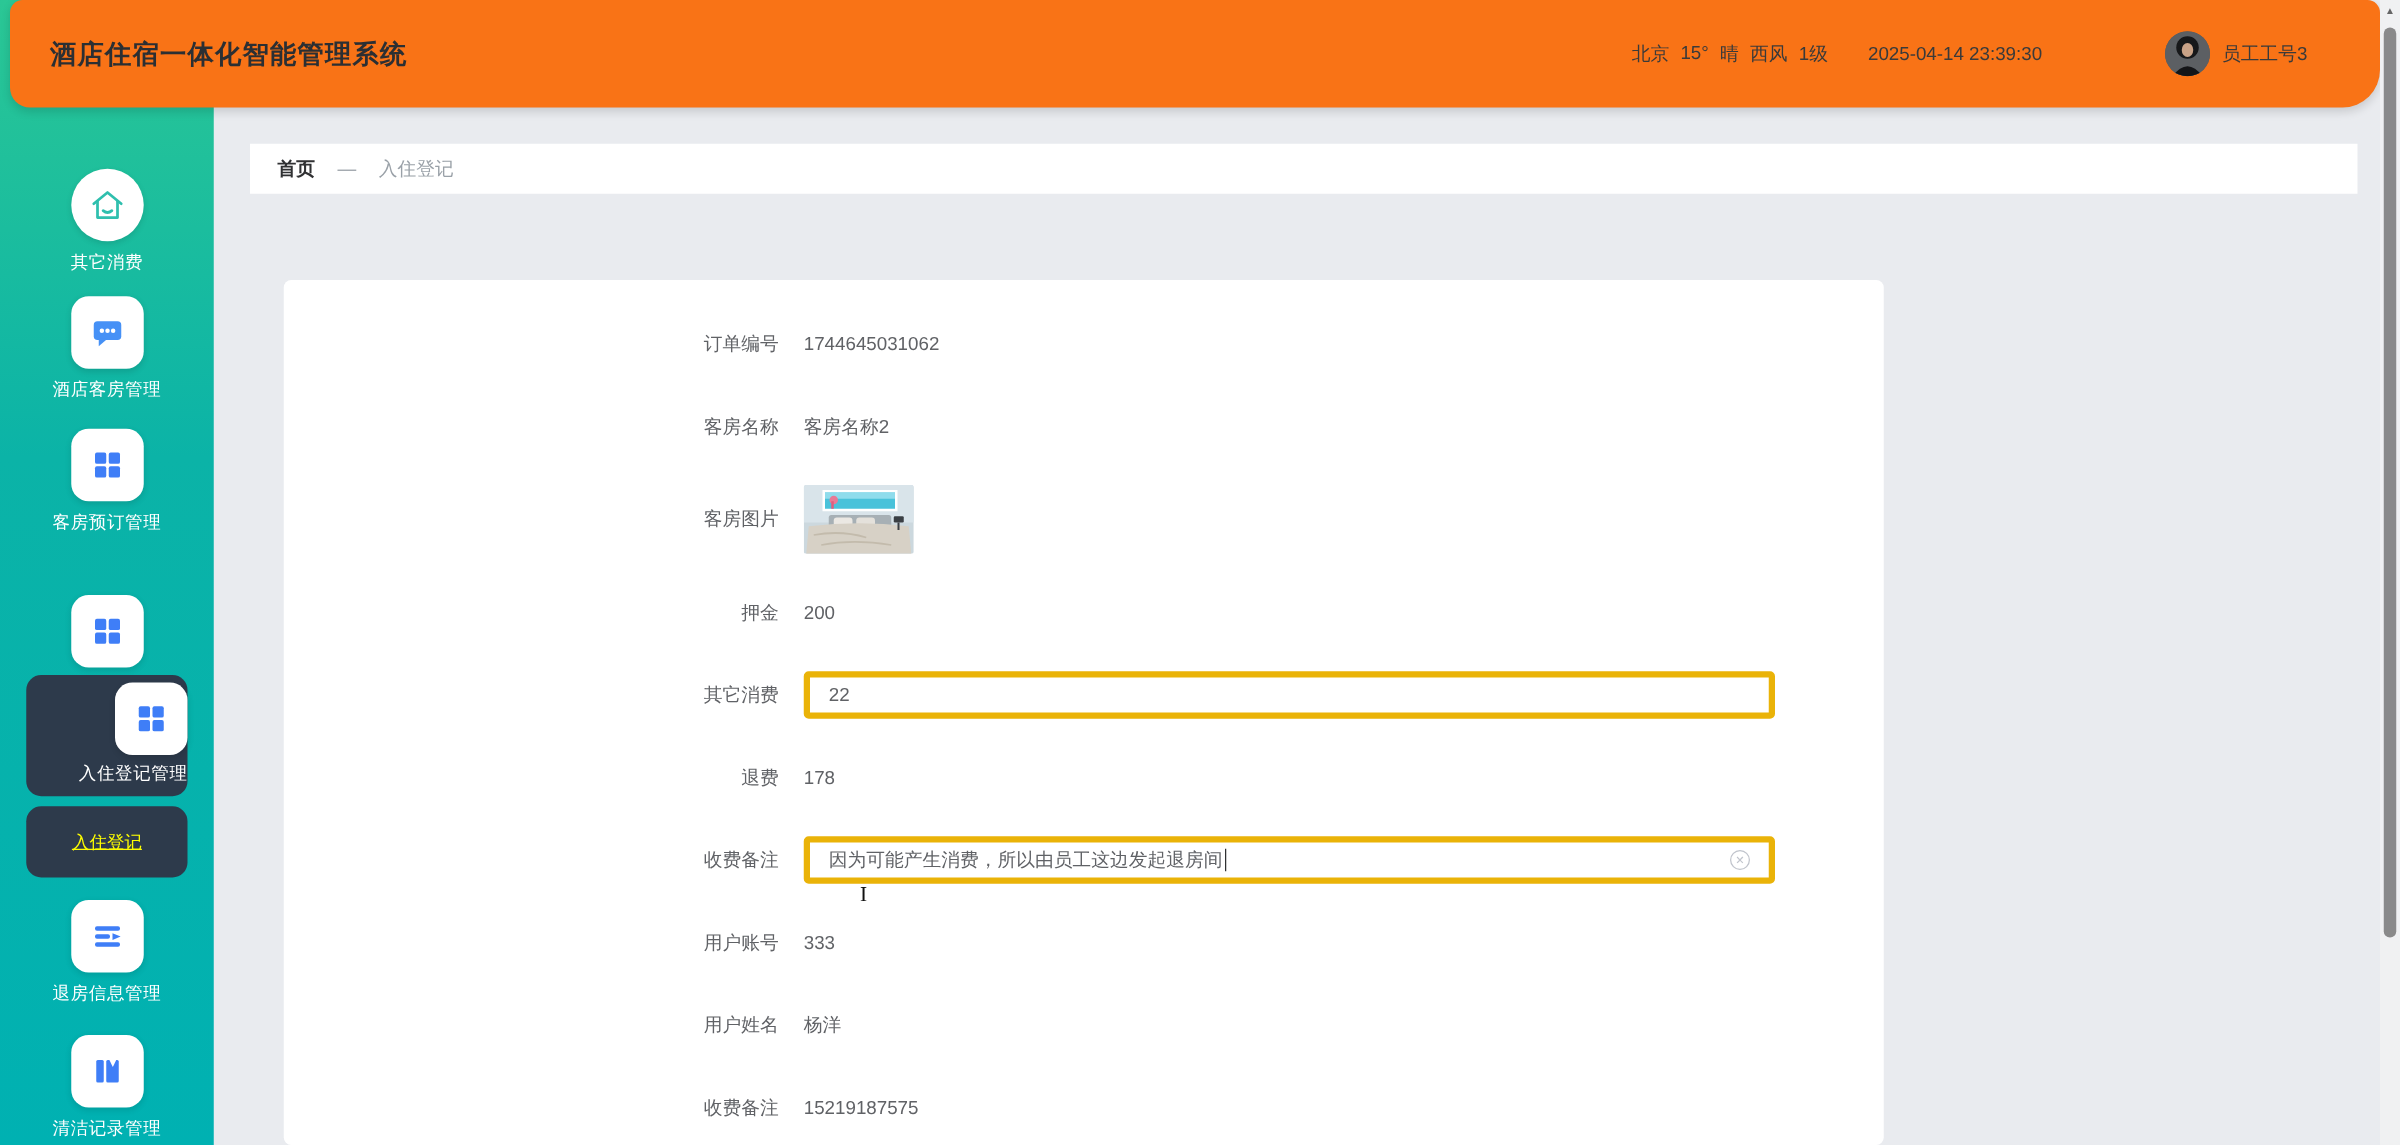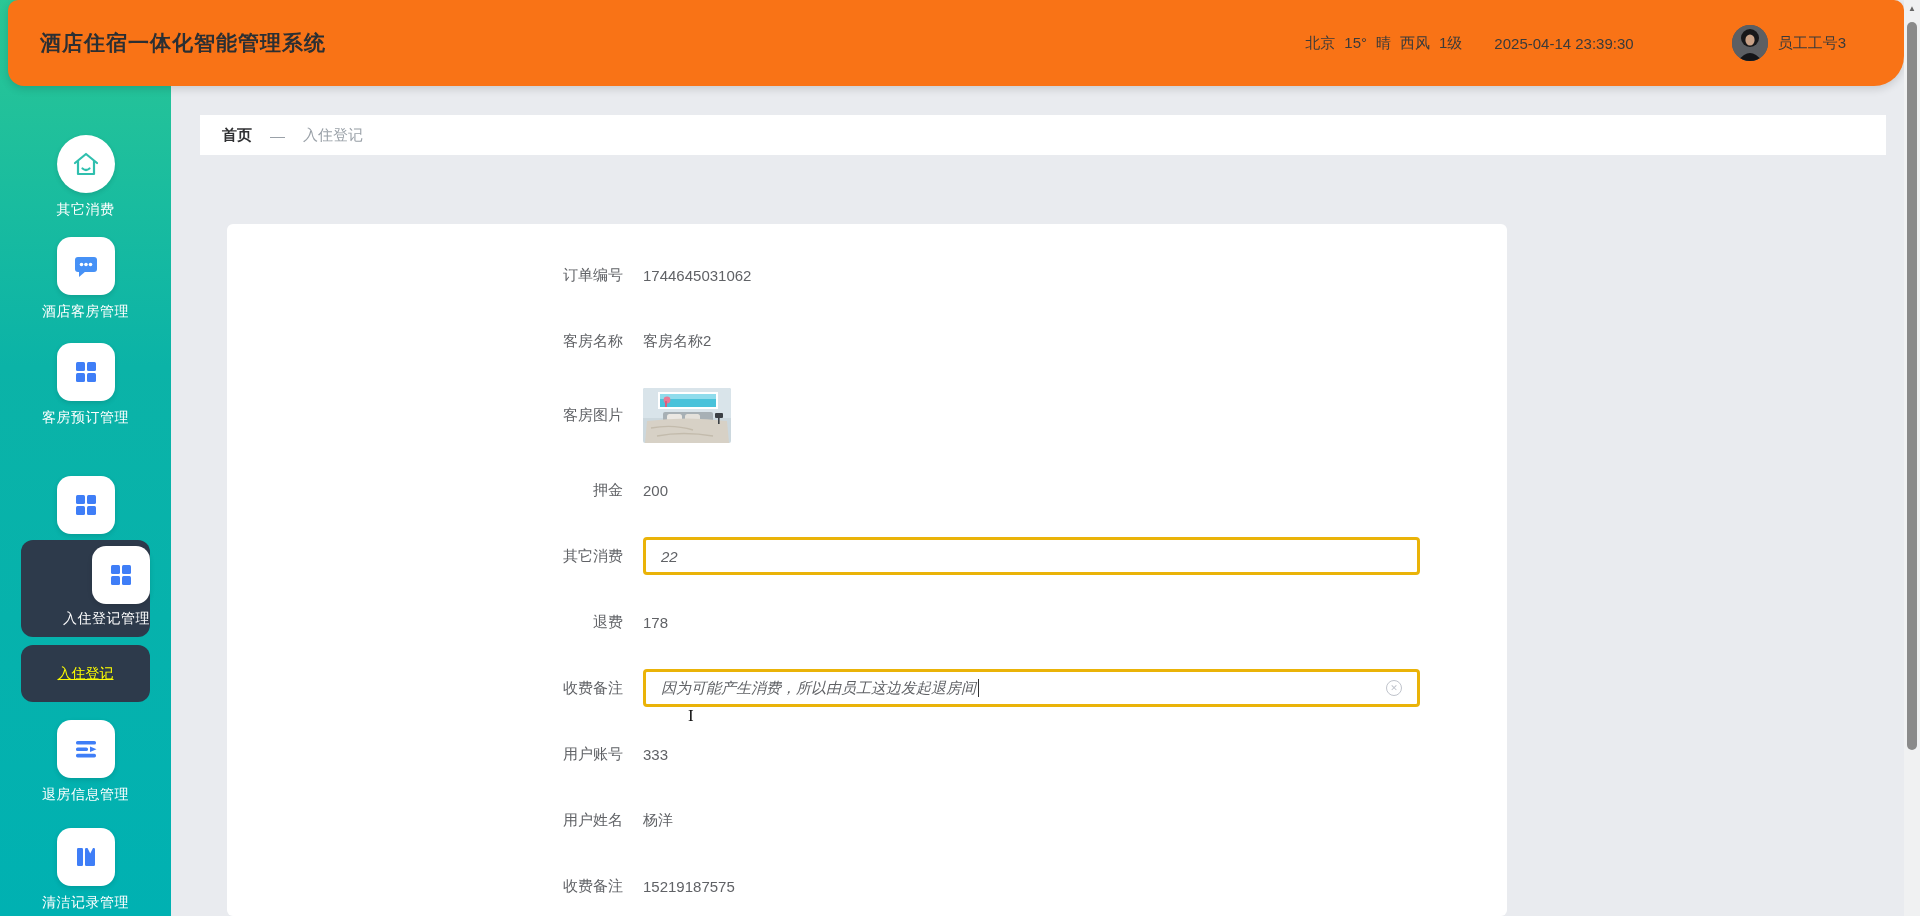--- a/index.html
+++ b/index.html
@@ -65,22 +65,22 @@
   .bc-current { color:#9aa1a8; }
   .card {
     position:absolute; left:227px; top:224px; width:1280px; height:692px;
     background:#fff; border-radius:6px; padding-top:32px; overflow:hidden;
   }
   .frow { display:flex; align-items:center; margin-bottom:28px; min-height:38px; }
   .frow.gap-top { margin-top:15px; }
   .flabel { width:416px; text-align:right; padding-right:20px; font-size:15px; color:#606266; flex:0 0 auto; }
   .fvalue { font-size:15px; color:#606266; }
   .input {
-    width:777px; height:38px; border:3px solid #eab308; border-radius:4px; background:#fff;
-    display:flex; align-items:center; padding:0 15px; font-size:15px; color:#606266; cursor:text;font-style:italic;
+    width:777px; height:38px; border:5px solid #eab308; border-radius:4px; background:#fff;
+    display:flex; align-items:center; padding:0 15px; font-size:15px; color:#606266; cursor:text;
   }
   .caret { width:1px; height:18px; background:#303133; margin-left:2px; }
   .clear-icon {
     margin-left:auto; width:16px; height:16px; border:1px solid #c0c4cc; border-radius:50%;
     color:#c0c4cc; font-size:9px; line-height:14px; text-align:center; cursor:pointer; flex:0 0 auto;
   }
   .room-thumb { width:88px; height:55px; display:block; border-radius:2px; cursor:pointer; }
   .ibeam {
     position:absolute; left:688px; top:706px; z-index:30;
     font-family:"Liberation Serif","DejaVu Serif",serif; font-size:17px; color:#111;

